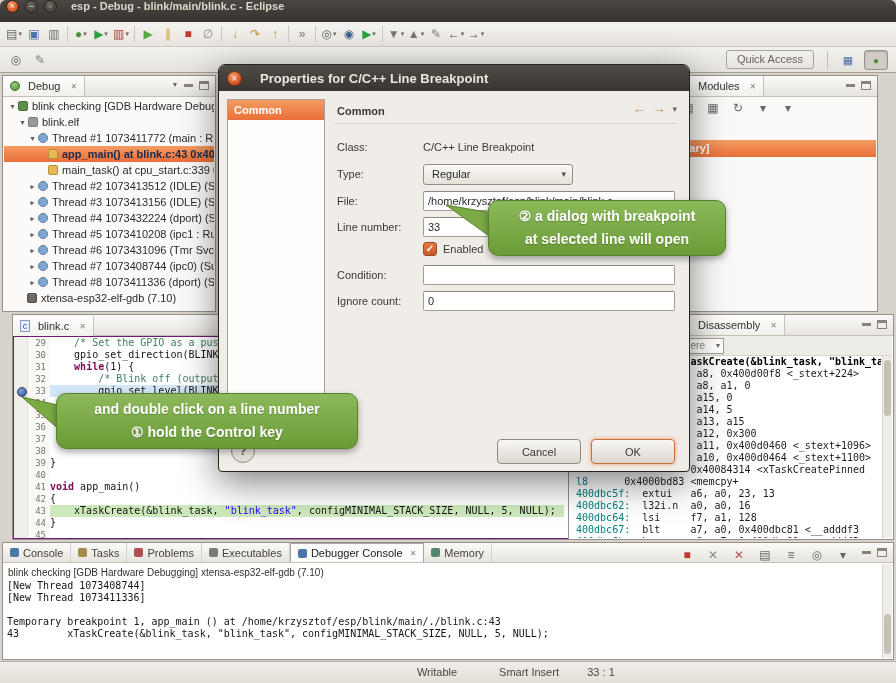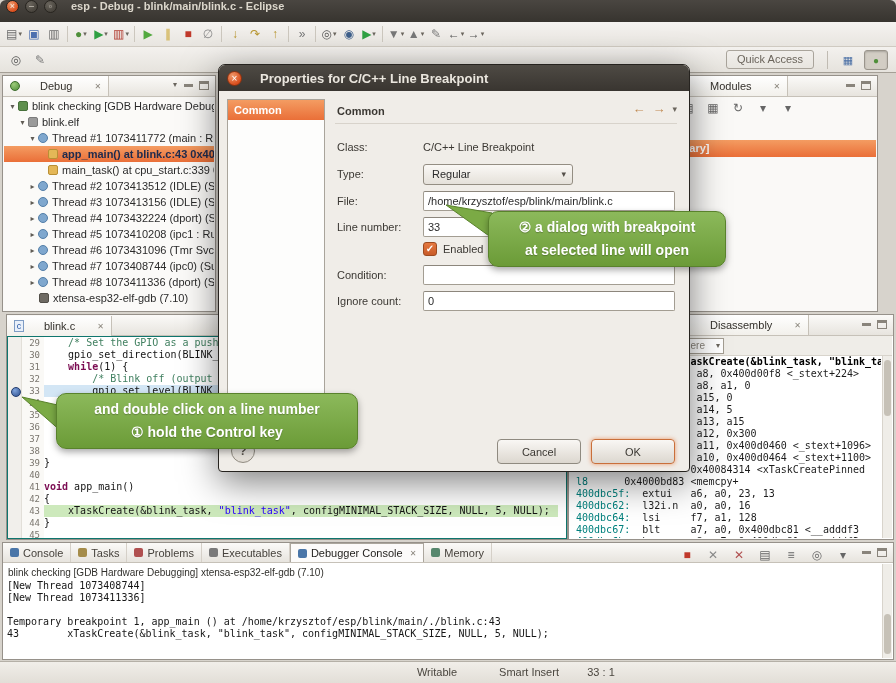--- a/index.html
+++ b/index.html
@@ -30,21 +30,21 @@
 .psep{width:1px;height:18px;background:#C0BBB2;margin-right:4px}
 .pbtn{width:24px;height:20px;display:flex;align-items:center;justify-content:center;border-radius:3px}
 .pbtn.active{background:#D2CDC4;border:1px solid #9A958C;box-shadow:inset 0 1px 2px rgba(0,0,0,.2)}
 .pj{color:#4A6FA5;font-size:11px}
 .pd{color:#4F8F3A;font-size:10px}
 
 
 .panel{position:absolute;background:#FAF9F7;border:1px solid #96918A}
 .phead{position:absolute;left:0;right:0;top:0;height:21px;background:linear-gradient(#FBFAF8,#E7E4DE);border-bottom:1px solid #C6C1B8}
 .ph20{height:20px}
-.vtab{display:inline-flex;align-items:center;gap:20px;height:20px;padding:0 7px;font-size:11px;color:#33302B;background:linear-gradient(#FFFFFF,#F2F0EB);border-right:1px solid #C6C1B8}
+.vtab{display:inline-flex;align-items:center;gap:8px;height:20px;padding:0 7px;font-size:11px;color:#33302B;background:linear-gradient(#FFFFFF,#F2F0EB);border-right:1px solid #C6C1B8}
 .tclose{font-size:8px;color:#8A857C;margin-left:2px}
 .xic::before{content:"✕"}
 .mm-min{position:absolute;top:8px;width:9px;height:3px;background:#89847B}
 .mm-max{position:absolute;top:5px;width:10px;height:9px;border:1px solid #89847B;border-top:3px solid #89847B}
 .phvm{position:absolute;top:4px;font-size:8px;color:#6B665E}
 
 
 #debug{left:2px;top:75px;width:214px;height:237px}
 .bug-icon{width:10px;height:10px;border-radius:50%;background:radial-gradient(circle at 35% 30%,#9CCB7A,#4F8F3A);border:1px solid #3A6B2A}
 .tree{position:absolute;left:1px;right:1px;top:22px;bottom:1px;background:#FBFAF8;overflow:hidden}
@@ -59,21 +59,21 @@
 .ticn.gdb{background:#6E6A63;border:1px solid #514E48}
 .tlbl{overflow:hidden;text-overflow:clip}
 
 
 #modules{left:672px;top:75px;width:206px;height:237px}
 .mod-icon{width:10px;height:10px;background:#8FA3BC;border:1px solid #5F7FA6;border-radius:2px}
 .modtb{position:absolute;left:5px;top:23px;height:17px;display:flex;gap:5px;align-items:center}
 .mod-sel-row{position:absolute;left:1px;right:1px;top:64px;height:17px;background:linear-gradient(#F49C62,#EA6F38);color:#FFFFFF;font-size:11px;line-height:17px;padding-left:11px;font-weight:bold}
 
 
-#editor{left:6px;top:314px;width:562px;height:226px;background:#0f766e}
+#editor{left:12px;top:314px;width:562px;height:226px;background:#701a75}
 .cfile-icon{width:10px;height:12px;background:#E9F0FA;border:1px solid #7E9CC4;color:#2B5BA8;font-size:9px;line-height:10px;text-align:center}
 .cfile-icon::before{content:"c"}
 .editor-body{position:absolute;left:1px;right:1px;top:22px;bottom:1px;background:#fff;overflow:hidden}
 .eline{display:flex;height:12px;line-height:12px;font-family:"DejaVu Sans Mono",monospace;font-size:10px}
 .lann{width:14px;flex:none;background:#F1EFEB;border-right:1px solid #E2DFD8;position:relative}
 .lnum{width:22px;flex:none;text-align:right;padding-right:4px;color:#7A766E;background:#FAF9F6;font-size:9px}
 .lcode{flex:1;white-space:pre;color:#141414}
 .eline.bp .lcode{background:#D3E6F5}
 .eline.bp .lann::after{content:"";position:absolute;left:3px;top:2px;width:8px;height:8px;border-radius:50%;background:radial-gradient(circle at 35% 30%,#7FA3DB,#2E4F8E);border:1px solid #223C6E}
 .eline.cur .lcode{background:linear-gradient(to right,#CDE9BC 0,#CDE9BC 514px,#fff 514px)}
@@ -141,21 +141,21 @@
 .cb-label{position:absolute;left:224px;font-size:11px;color:#3B3833;height:14px;line-height:14px}
 .dlg-help{position:absolute;left:12px;top:374px;width:24px;height:24px;border-radius:50%;border:1px solid #918C82;background:linear-gradient(#FAF8F5,#DED9D1);font-size:12px;font-weight:bold;color:#5B564E;text-align:center;line-height:22px}
 .btn{position:absolute;top:374px;width:84px;height:25px;border:1px solid #8F8A80;border-radius:4px;background:linear-gradient(#F9F7F4,#DCD7CF);font-size:11px;color:#3B3833;font-family:"Liberation Sans",sans-serif}
 #btn-cancel{left:278px}
 #btn-ok{left:372px;border-color:#C96F3A;box-shadow:0 0 4px rgba(235,120,55,.7)}
 
 
 .callout{position:absolute;z-index:60;border-radius:10px;background:linear-gradient(#8CB95B,#6B9B37);border:1px solid #59822C;box-shadow:0 3px 7px rgba(0,0,0,.35);color:#fff;text-align:center;font-size:14px;font-weight:bold;text-shadow:0 1px 1px rgba(0,0,0,.25);padding-top:4px}
 .callout .cl{line-height:23px;padding:0 10px;white-space:nowrap}
 #callout1{left:56px;top:393px;width:302px;height:56px}
-#callout2{left:488px;top:211px;width:238px;height:56px}
+#callout2{left:488px;top:200px;width:238px;height:56px}
 .ctail{position:absolute;z-index:59}
 #ctail1{left:22px;top:390px}
 #ctail2{left:446px;top:196px}
 .ctail polygon{fill:#7BAA45;stroke:#59822C;stroke-width:1}
 </style>
 </head>
 <body>
 
 <div class="app">
 
@@ -337,21 +337,21 @@
         <div class="trow" style="padding-left: 23px;">
           <span class="texp">▸</span>
           <span class="ticn thread"></span>
           <span class="tlbl">Thread #7 1073408744 (ipc0) (Susp</span>
         </div>
         <div class="trow" style="padding-left: 23px;">
           <span class="texp">▸</span>
           <span class="ticn thread"></span>
           <span class="tlbl">Thread #8 1073411336 (dport) (Sus</span>
         </div>
-        <div class="trow" style="padding-left: 24px;">
+        <div class="trow" style="padding-left: 12px;">
           <span class="texp"></span>
           <span class="ticn gdb"></span>
           <span class="tlbl">xtensa-esp32-elf-gdb (7.10)</span>
         </div>
       </div>
   </div>
 
   <div class="panel" id="modules">
     <div class="phead">
       <span class="vtab">

